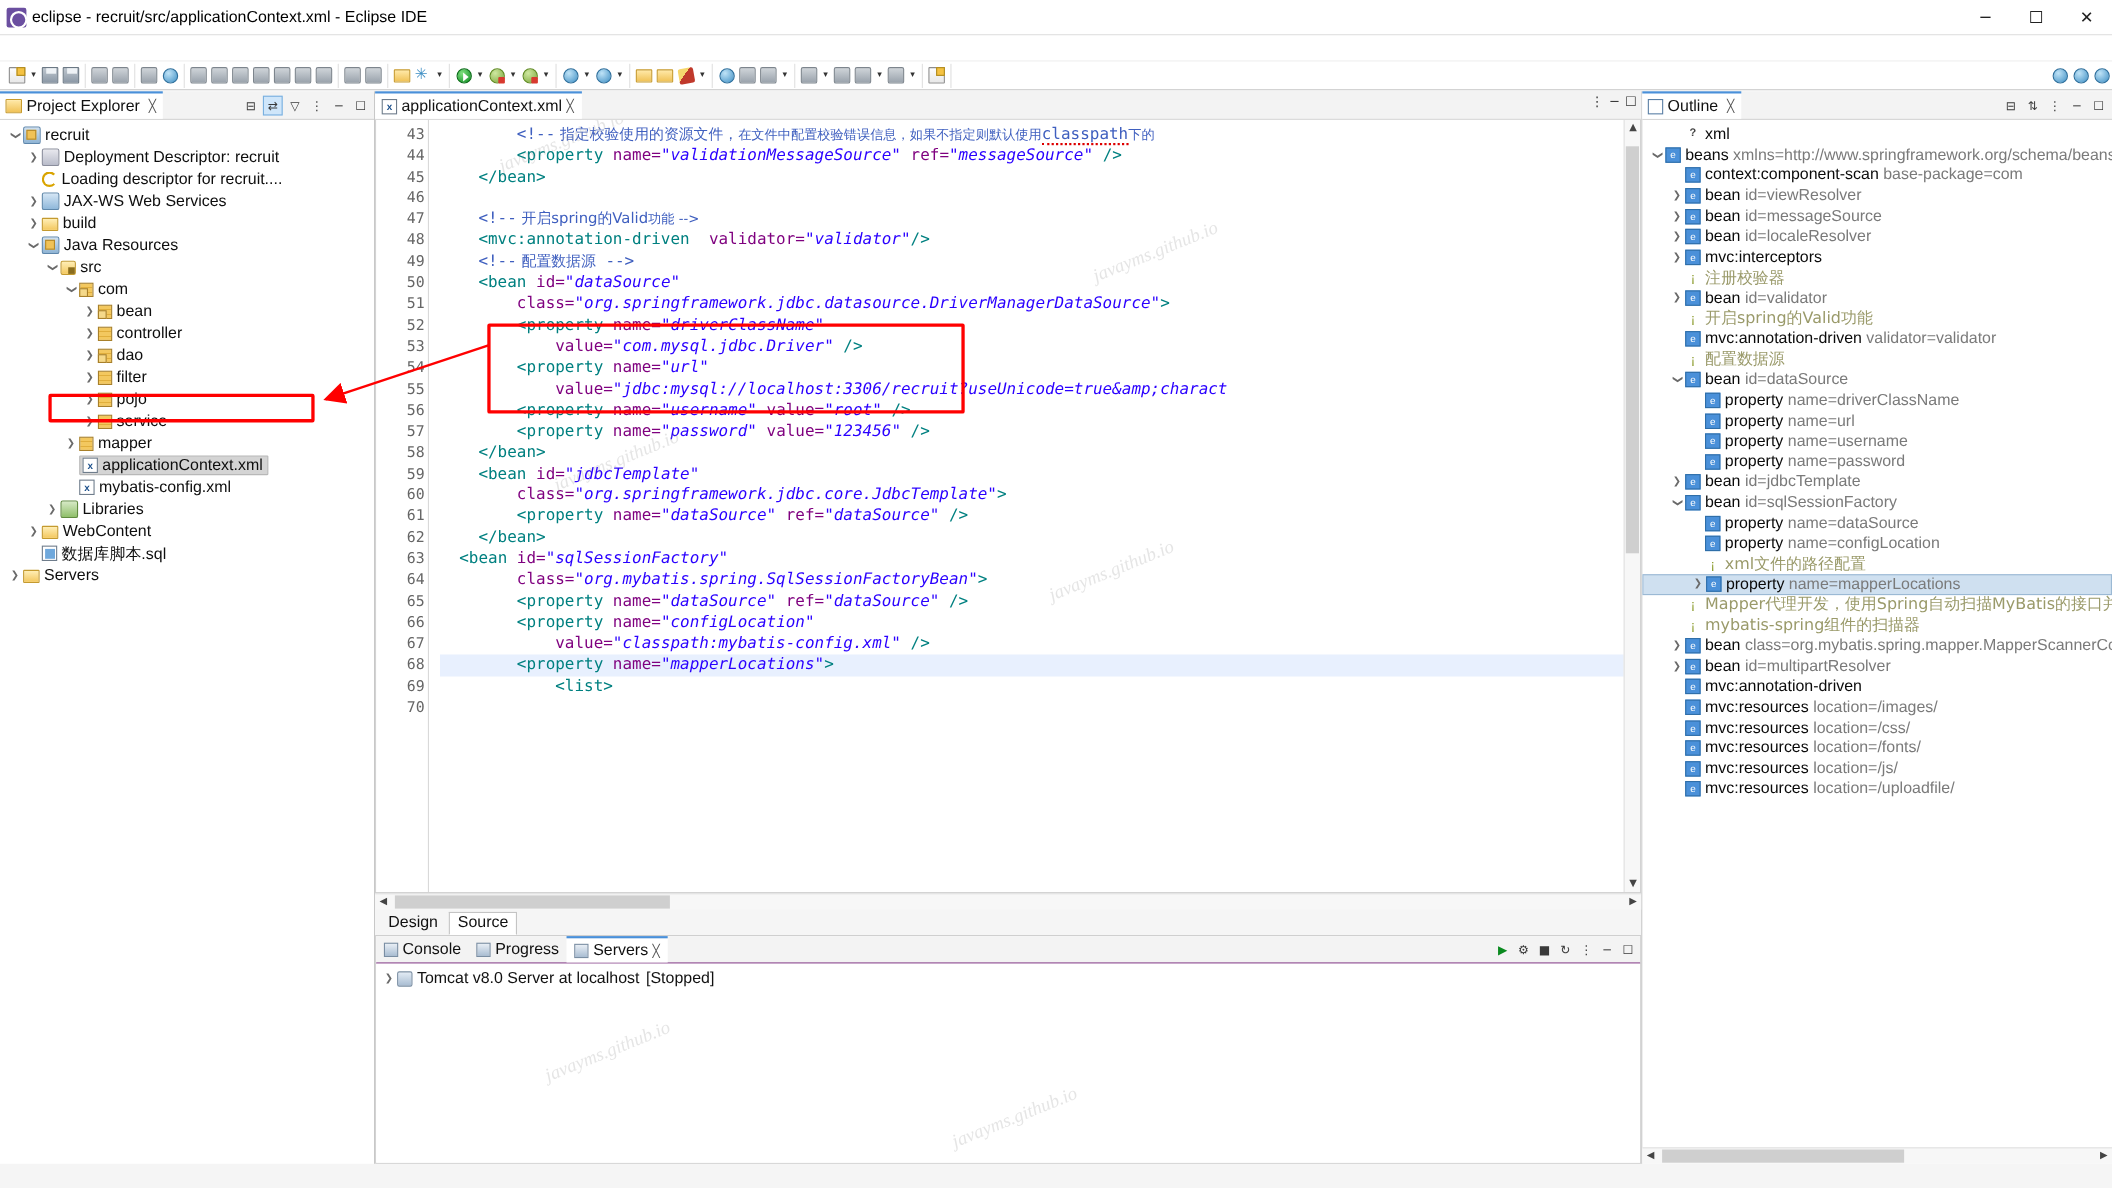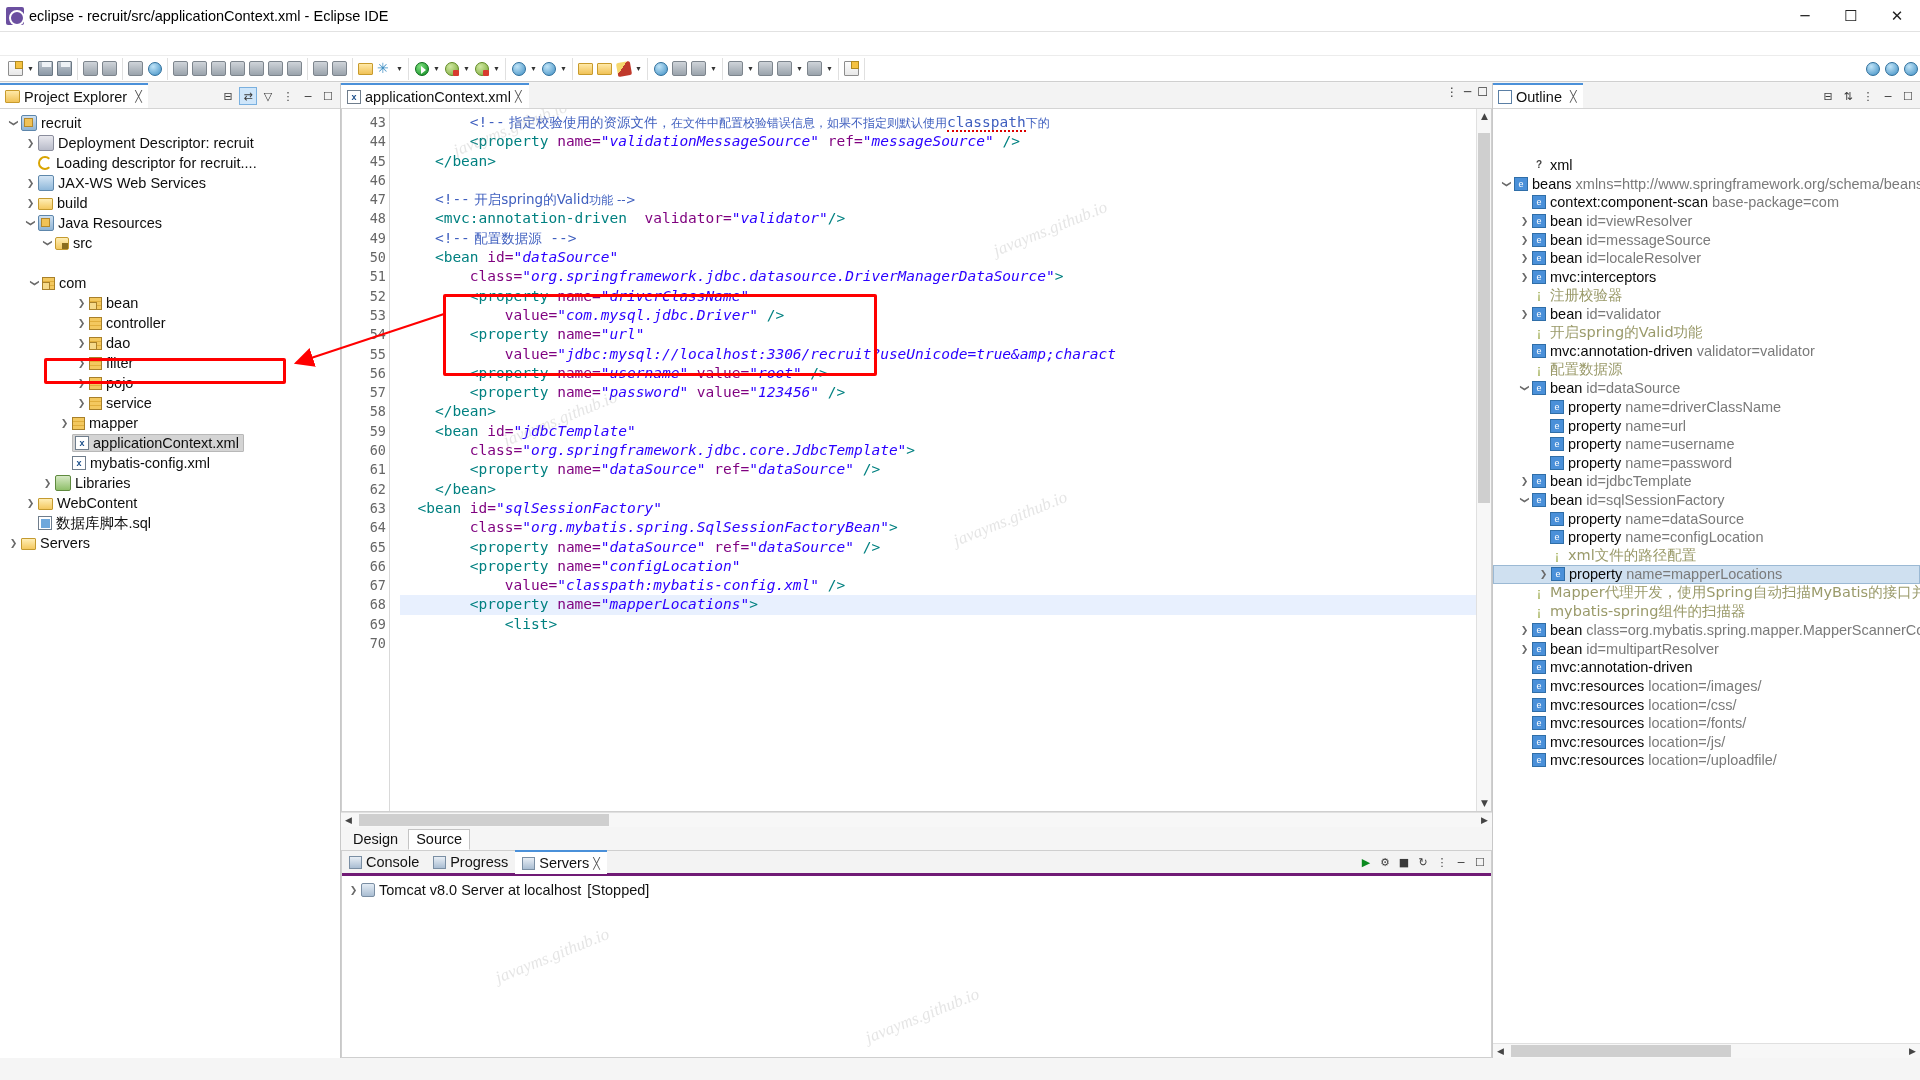--- a/index.html
+++ b/index.html
@@ -350,42 +350,42 @@
     display: flex; flex-direction: column;
     background: #ffffff;
     border: 1px solid #cfcfcf;
     flex: none;
   }
   .console-tabbar {
     height: 25px;
     background: #f3f3f3;
     display: flex; align-items: center;
     position: relative;
-    border-bottom: 3px solid #701a75;
+    border-bottom: 1px solid #701a75;
   }
   .ctab {
     height: 24px;
     display: flex; align-items: center; gap: 4px;
     padding: 0 7px;
     font-size: 14.5px; color: #111;
   }
   .ctab.active { background:#ffffff; border-top:2px solid #4a90d9; }
   .ctools { position:absolute; right:4px; display:flex; gap:5px; align-items:center; }
   .ct-ico { width:14px; height:14px; display:flex;align-items:center;justify-content:center;font-size:11px;color:#3a3a3a;font-family:"DejaVu Sans",sans-serif;}
   .console-body { flex:1; background:#ffffff; padding-top:4px; position:relative; }
   .server-row { display:flex; align-items:center; height:20px; padding-left:4px; font-size:14.5px; white-space:nowrap;}
   .i-server { width:14px;height:14px;margin-right:4px;position:relative;background:linear-gradient(180deg,#e3ecf5,#a9bdd2);border:1px solid #7a8ea3;border-radius:2px;flex:none;}
   .server-name { color:#111; }
 
   
   .right-panel {
     width: 428px;
     background: #ffffff;
     border-left: 1px solid #c8c8c8;
-    display: flex; flex-direction: column; gap: 43px;
+    display: flex; flex-direction: column;
   }
   .outline-tree {
     flex: 1; overflow: hidden;
     padding-top: 4px;
     font-size: 14.5px;
     position: relative;
   }
   .orow {
     height: 18.6px; display:flex; align-items:center;
     white-space: nowrap;
@@ -660,21 +660,21 @@
               <span class="tlabel">Java Resources</span>
             </span>
           </div>
           <div class="trow" style="padding-left: 40px;">
             <span class="twist" style="transform: rotate(90deg);">❯</span>
             <span style="display: inline-flex; align-items: center;">
               <span class="ticon i-srcpkg"></span>
               <span class="tlabel">src</span>
             </span>
           </div>
-          <div class="trow" style="padding-left: 27px; margin-top: 20px;">
+          <div class="trow" style="padding-left: 57px;">
             <span class="twist" style="transform: rotate(90deg);">❯</span>
             <span style="display: inline-flex; align-items: center;">
               <span class="ticon i-pkg2"></span>
               <span class="tlabel">com</span>
             </span>
           </div>
           <div class="trow" style="padding-left: 74px;">
             <span class="twist">❯</span>
             <span style="display: inline-flex; align-items: center;">
               <span class="ticon i-pkg2"></span>

